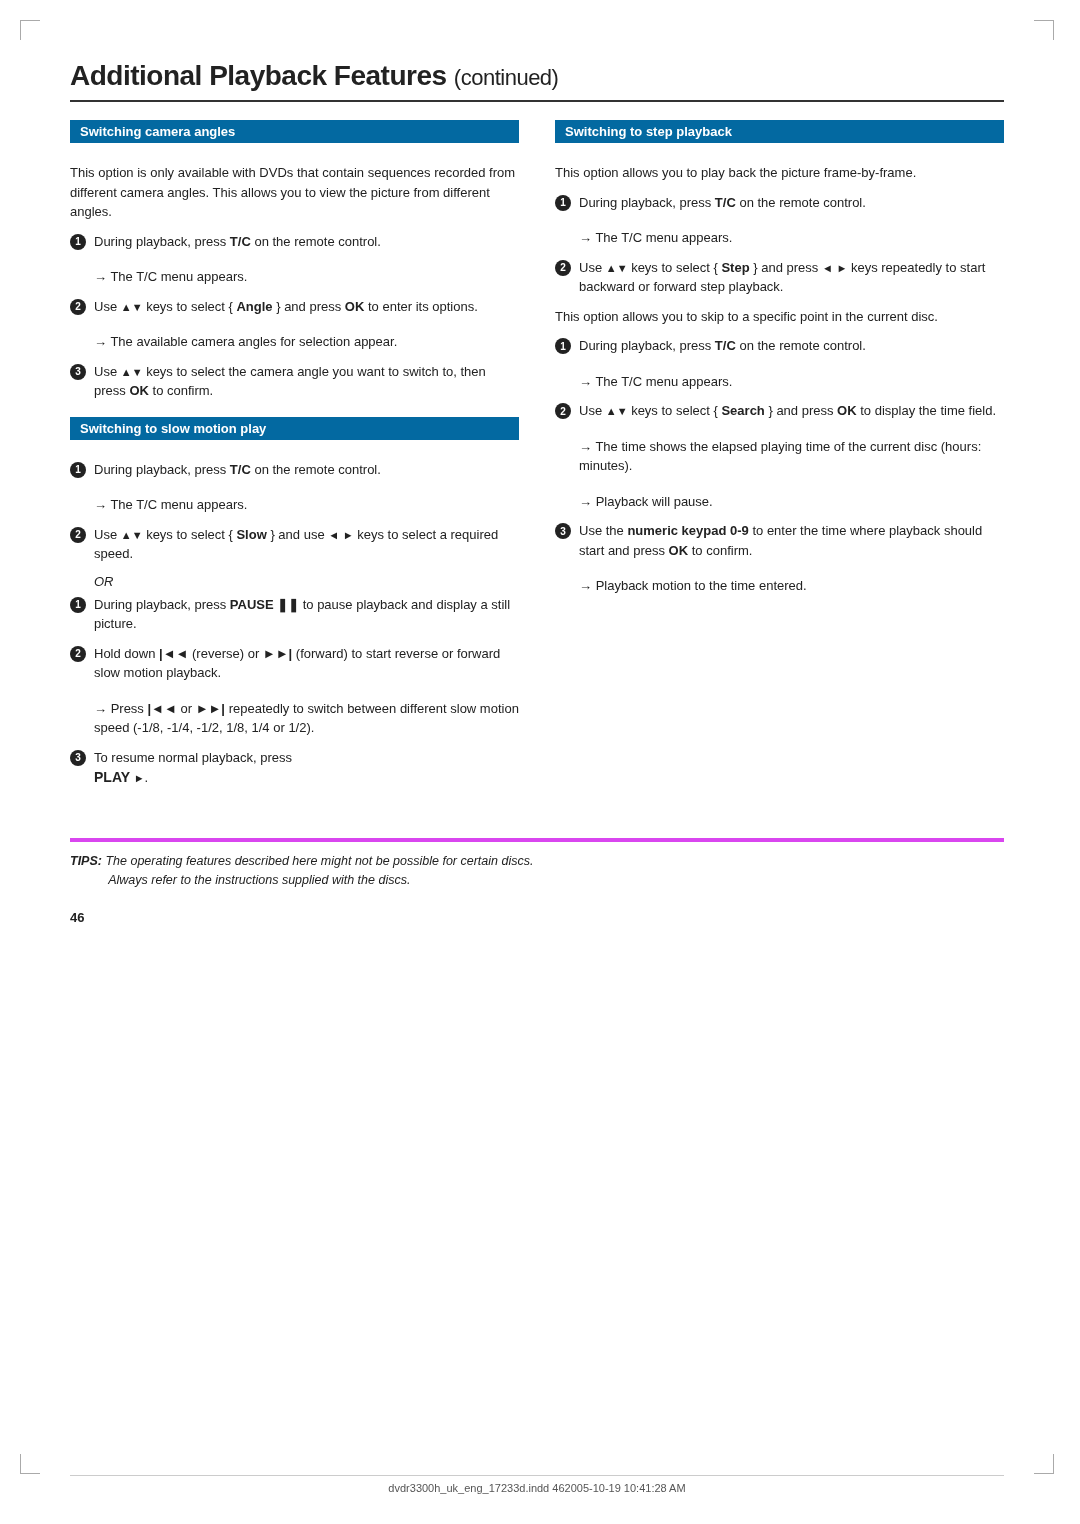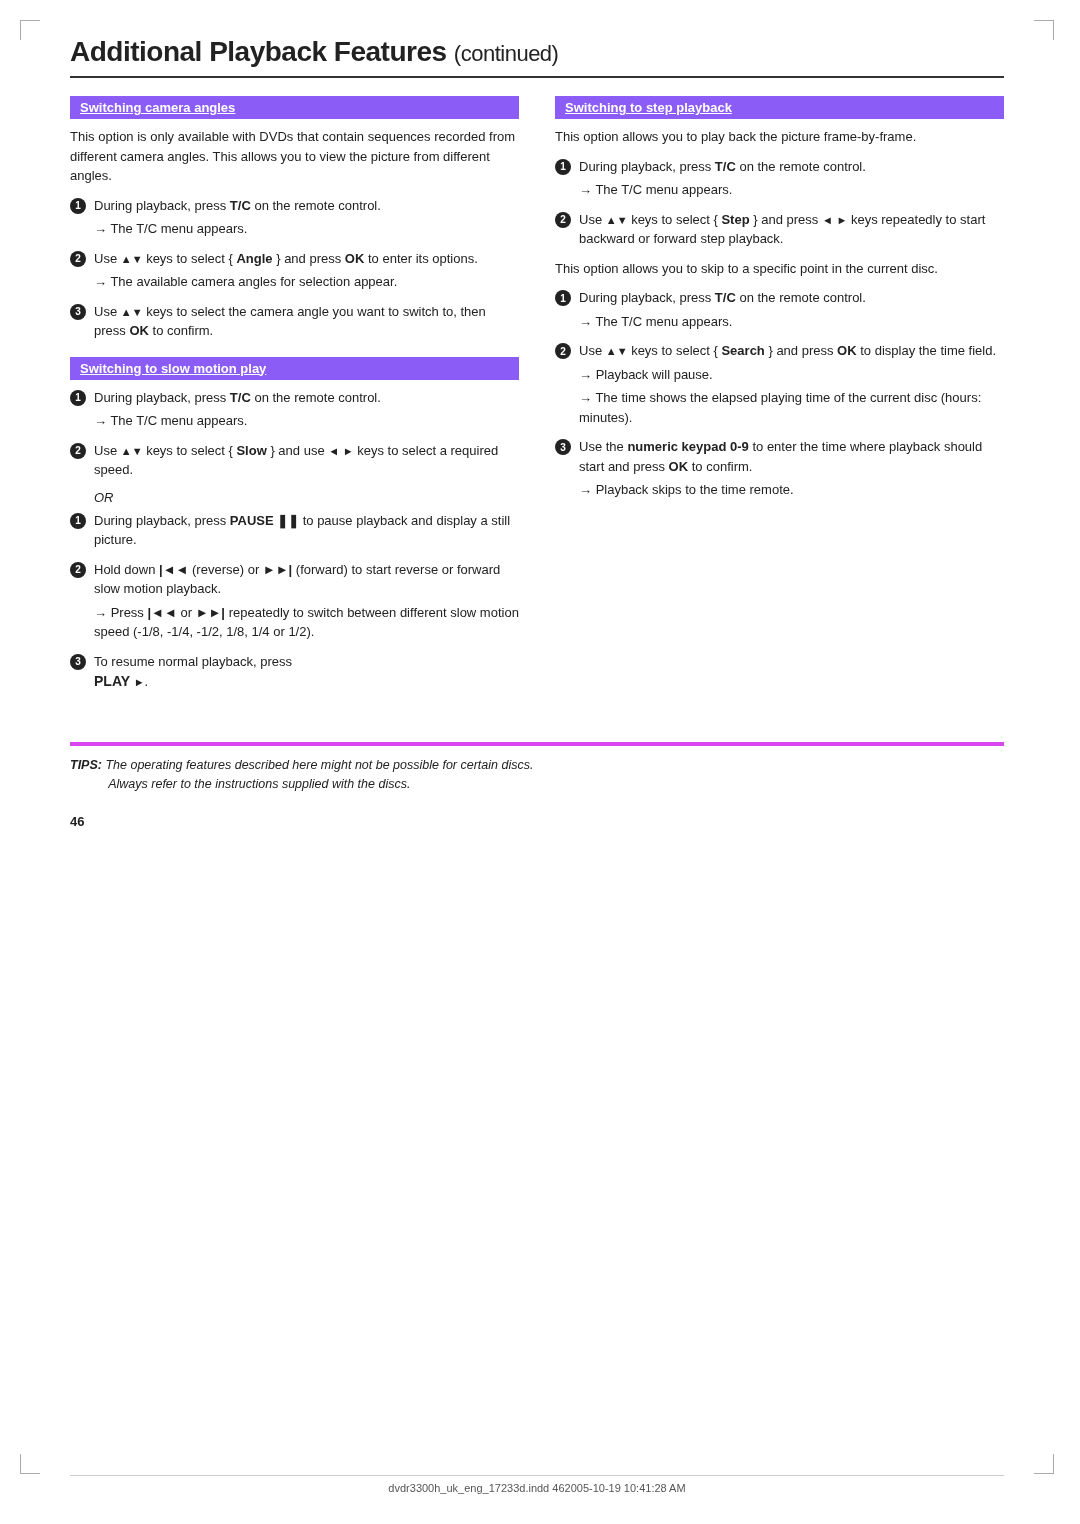--- a/index.html
+++ b/index.html
@@ -9,21 +9,21 @@
       background: #fff;
       font-family: Arial, Helvetica, sans-serif;
       font-size: 13.5px;
       color: #222;
       position: relative;
     }
 
     .page {
       width: 1074px;
       min-height: 1524px;
-      padding: 36px 70px 60px 70px;
+      padding: 60px 70px 60px 70px;
       position: relative;
     }
 
     
     .corner-mark {
       position: absolute;
       width: 20px;
       height: 20px;
       border-color: #aaa;
       border-style: solid;
@@ -54,28 +54,27 @@
     }
     .col-left {
       flex: 1;
     }
     .col-right {
       flex: 1;
     }
 
     
     .section-header {
-      background: #8b5cf6;
+      background: #0369a1;
       color: #fff;
       font-weight: bold;
       font-size: 13px;
       padding: 4px 10px;
-      margin-bottom: 8px;
+      margin-bottom: 20px;
       margin-top: 16px;
-      text-decoration: underline;
     }
     .section-header:first-child {
       margin-top: 0;
     }
 
     
     .section-intro {
       font-size: 13px;
       line-height: 1.5;
       margin-bottom: 10px;
@@ -108,21 +107,21 @@
       font-weight: bold;
       margin-right: 8px;
       margin-top: 2px;
     }
     .li-content {
       flex: 1;
     }
     .arrow-item {
       display: block;
       padding-left: 0;
-      margin-top: 4px;
+      margin-top: 16px;
     }
     .arrow-item::before {
       content: '→ ';
       font-size: 13px;
     }
 
     
     .or-separator {
       font-style: italic;
       margin: 6px 0 6px 24px;
@@ -292,29 +291,29 @@
           <span class="num-circle">1</span>
           <span class="li-content">
             During playback, press <b>T/C</b> on the remote control.
             <span class="arrow-item">The T/C menu appears.</span>
           </span>
         </li>
         <li>
           <span class="num-circle">2</span>
           <span class="li-content">
             Use <span class="tri-up"></span><span class="tri-down"></span> keys to select { <b>Search</b> } and press <b>OK</b> to display the time field.
+            <span class="arrow-item">The time shows the elapsed playing time of the current disc (hours: minutes).</span>
             <span class="arrow-item">Playback will pause.</span>
-            <span class="arrow-item">The time shows the elapsed playing time of the current disc (hours: minutes).</span>
           </span>
         </li>
         <li>
           <span class="num-circle">3</span>
           <span class="li-content">
             Use the <b>numeric keypad 0-9</b> to enter the time where playback should start and press <b>OK</b> to confirm.
-            <span class="arrow-item">Playback skips to the time remote.</span>
+            <span class="arrow-item">Playback motion to the time entered.</span>
           </span>
         </li>
       </ul>
 
     </div>
 
   </div>
 
   <div class="tips-section">
     <span><i><b>TIPS:</b> <span>The operating features described here might not be possible for certain discs.</span><br>

